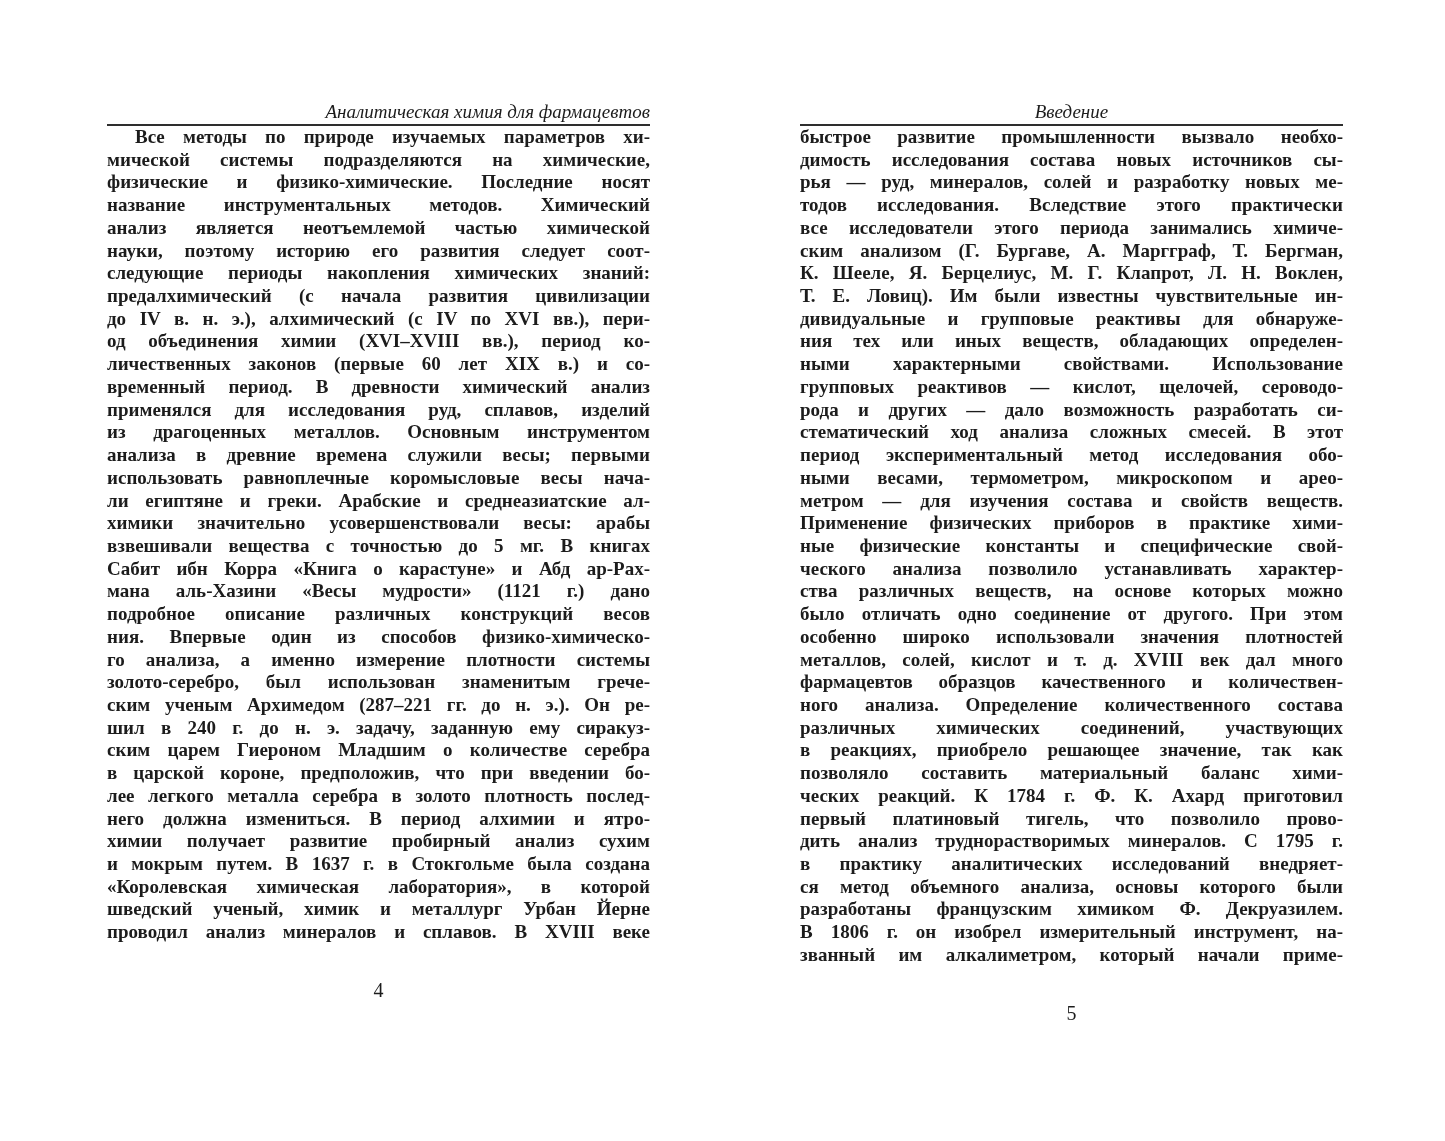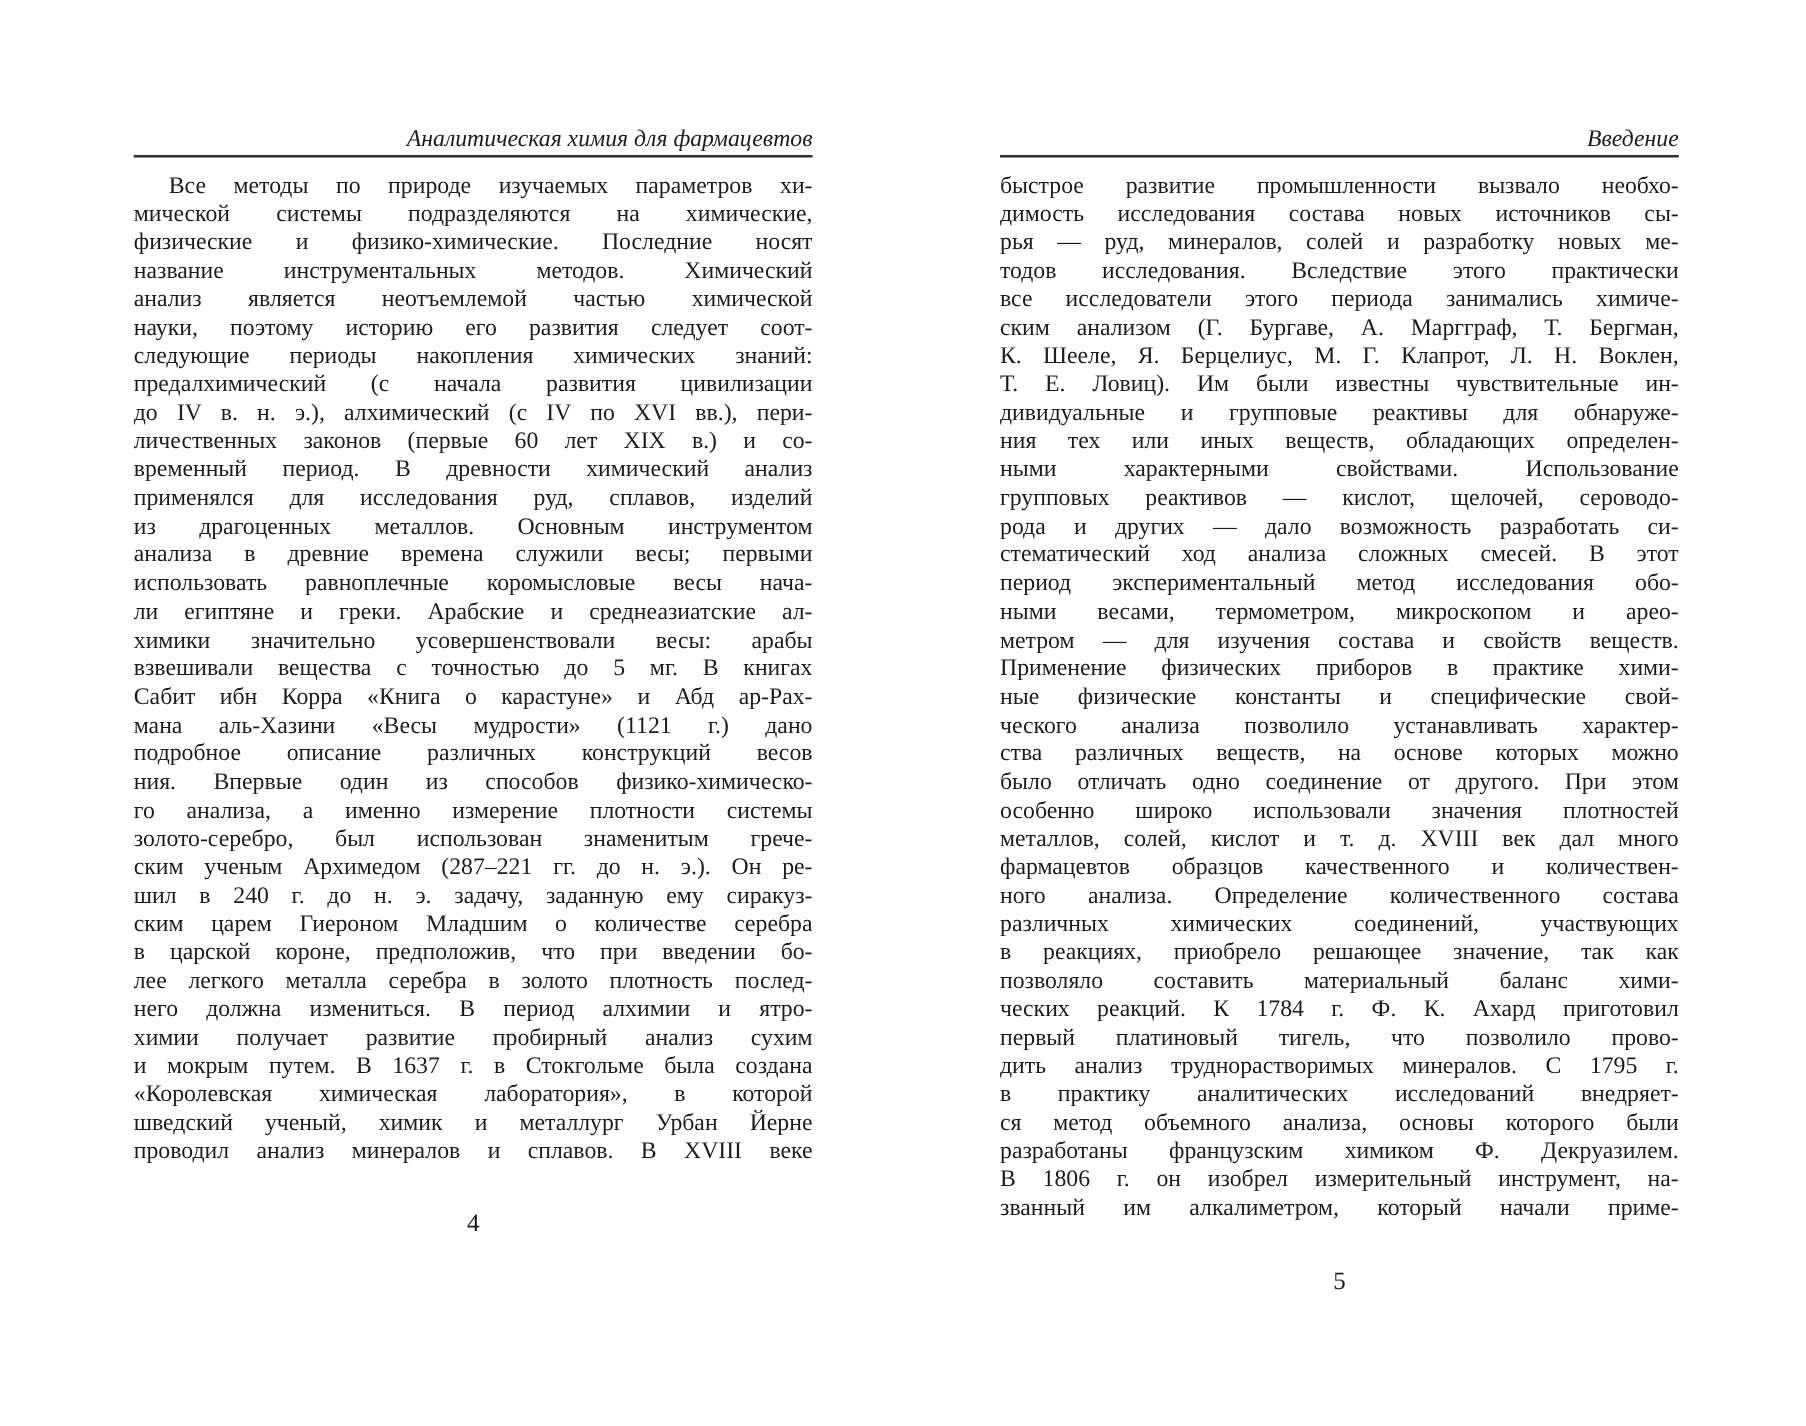--- a/index.html
+++ b/index.html
@@ -32,25 +32,26 @@
     font-style: italic;
     font-size: 19px;
     line-height: 21px;
     height: 21px;
     padding-bottom: 2px;
     border-bottom: 2.5px solid #2e2e2e;
     white-space: nowrap;
     overflow: hidden;
   }
   .running-head.align-right { text-align: right; }
-  .running-head.align-left  { text-align: right; }
+  .running-head.align-left  { text-align: center; }
 
   .page-body {
-    margin-top: 12px;
+    margin-top: 0;
     font-size: 19px;
+    font-weight: bold;
   }
   .text-line {
     height: 22.72px;
     line-height: 22.72px;
     text-align: justify;
     text-align-last: justify;
     overflow: hidden;
     white-space: nowrap;
   }
   .text-line.indent { text-indent: 28px; }
@@ -73,20 +74,21 @@
     <div class="page-body">
         <div class="text-line indent">Все методы по природе изучаемых параметров хи-</div>
         <div class="text-line">мической системы подразделяются на химические,</div>
         <div class="text-line">физические и физико-химические. Последние носят</div>
         <div class="text-line">название инструментальных методов. Химический</div>
         <div class="text-line">анализ является неотъемлемой частью химической</div>
         <div class="text-line">науки, поэтому историю его развития следует соот-</div>
         <div class="text-line">следующие периоды накопления химических знаний:</div>
         <div class="text-line">предалхимический (с начала развития цивилизации</div>
         <div class="text-line">до IV в. н. э.), алхимический (с IV по XVI вв.), пери-</div>
+        <div class="text-line">од объединения химии (XVI–XVIII вв.), период ко-</div>
         <div class="text-line">личественных законов (первые 60 лет XIX в.) и со-</div>
         <div class="text-line">временный период. В древности химический анализ</div>
         <div class="text-line">применялся для исследования руд, сплавов, изделий</div>
         <div class="text-line">из драгоценных металлов. Основным инструментом</div>
         <div class="text-line">анализа в древние времена служили весы; первыми</div>
         <div class="text-line">использовать равноплечные коромысловые весы нача-</div>
         <div class="text-line">ли египтяне и греки. Арабские и среднеазиатские ал-</div>
         <div class="text-line">химики значительно усовершенствовали весы: арабы</div>
         <div class="text-line">взвешивали вещества с точностью до 5 мг. В книгах</div>
         <div class="text-line">Сабит ибн Корра «Книга о карастуне» и Абд ар-Рах-</div>

